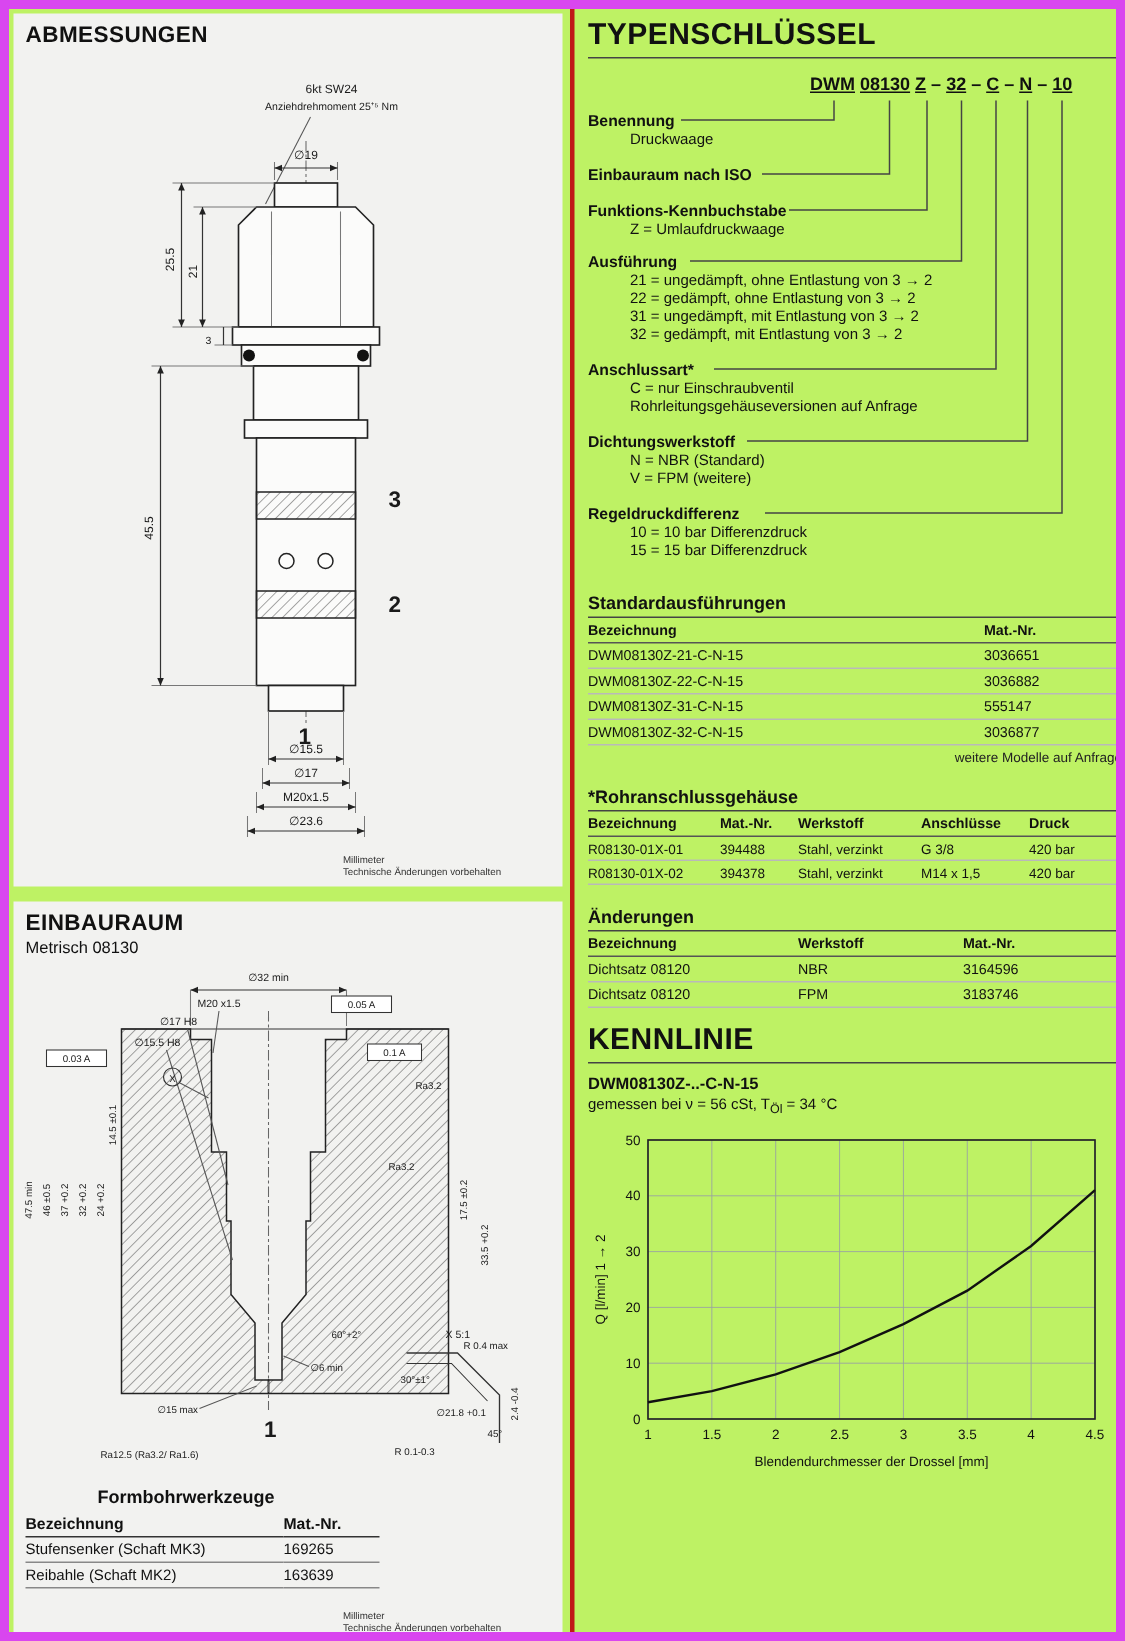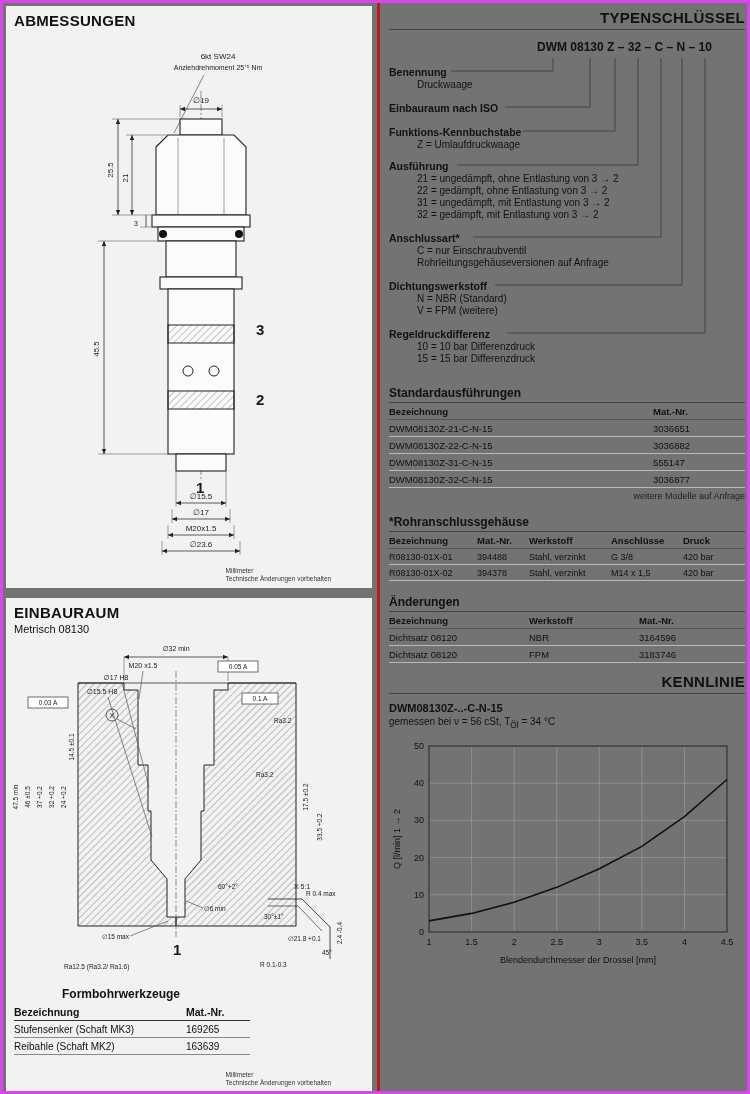--- a/index.html
+++ b/index.html
@@ -1,49 +1,49 @@
 <!DOCTYPE html>
 <html><head>
 <meta charset="utf-8">
 <style>
   *{margin:0;padding:0;box-sizing:border-box;}
   html,body{background:#fff;}
   body{width:750px;height:1094px;position:relative;font-family:"Liberation Sans",sans-serif;color:#111;}
-  .page{position:absolute;inset:0;border:3px solid #d946ef;background:#737373;overflow:hidden;}
+  .page{position:absolute;inset:0;border:6px solid #d946ef;background:#bef264;overflow:hidden;}
   .left-col{position:absolute;left:3px;top:3px;width:366px;}
   .panel{background:#f2f2f0;position:relative;margin-bottom:10px;}
   .panel-abm{height:582px;}
   .panel-ein{height:494px;}
   .panel-title{font-size:15px;font-weight:bold;padding:6px 0 0 8px;letter-spacing:.3px;}
   .panel-sub{font-size:11px;padding:2px 0 2px 8px;}
   .panel-footer{position:absolute;bottom:5px;left:60%;font-size:6.5px;line-height:8px;color:#333;}
   .red-divider{position:absolute;left:374px;top:0;width:3px;height:1094px;background:#c01818;}
   .right-col{position:absolute;left:386px;top:6px;width:356px;}
-  h2.section-title{font-size:15px;font-weight:bold;border-bottom:1px solid #444;padding-bottom:3px;letter-spacing:.3px;text-align:right;}
+  h2.section-title{font-size:20px;font-weight:bold;border-bottom:1px solid #444;padding-bottom:3px;letter-spacing:.3px;}
   h3.table-title{font-size:12px;font-weight:bold;border-bottom:1px solid #444;padding-bottom:2px;margin-top:14px;}
   table{width:100%;border-collapse:collapse;font-size:9.5px;}
   th{text-align:left;font-weight:bold;border-bottom:1px solid #555;padding:3px 0 2px 0;font-size:9.5px;}
   td{border-bottom:1px solid #b9b9b9;padding:3px 0 2px 0;}
   table.t2 td:last-child,table.t2 th:last-child{width:92px;}
   table.t5{font-size:9px;}
   table.t5 th,table.t5 td{padding-right:4px;}
   table.t5 th:nth-child(1){width:88px;}table.t5 th:nth-child(2){width:52px;}
   table.t5 th:nth-child(3){width:82px;}table.t5 th:nth-child(4){width:72px;}
   table.t3 th:nth-child(1){width:140px;}table.t3 th:nth-child(2){width:110px;}
   .table-note{font-size:9px;padding-top:3px;color:#222;text-align:right;}
   .tools{margin:6px 0 0 8px;width:236px;}
   .tools h4{font-size:12px;font-weight:bold;margin-bottom:2px;padding-left:48px;}
   .tools table{font-size:10px;}
   .tools th{font-size:10.5px;border-bottom:1px solid #333;}
   .tools td{border-bottom:1px solid #888;}
   .tools th:last-child,.tools td:last-child{width:64px;}
   
   .ts-body{position:relative;height:340px;margin-top:2px;}
   .ts-code{position:absolute;left:148px;top:8px;font-weight:bold;font-size:12px;white-space:pre;}
-  .code-part{}
+  .code-part{text-decoration:underline;}
   .ts-connectors{position:absolute;inset:0;pointer-events:none;}
   .ts-connectors path{stroke:#444;stroke-width:1;fill:none;}
   .ts-group{position:absolute;left:0;width:260px;}
   .ts-head{font-weight:bold;font-size:10.5px;line-height:13px;}
   .ts-line{font-size:10px;line-height:12px;padding-left:28px;}
   
   .kenn{margin-top:10px;}
   .kenn-model{font-size:11px;font-weight:bold;margin-top:8px;}
   .kenn-cond{font-size:10px;margin:2px 0 6px 0;}
   .grid{stroke:#9aa4a0;stroke-width:.6;}

